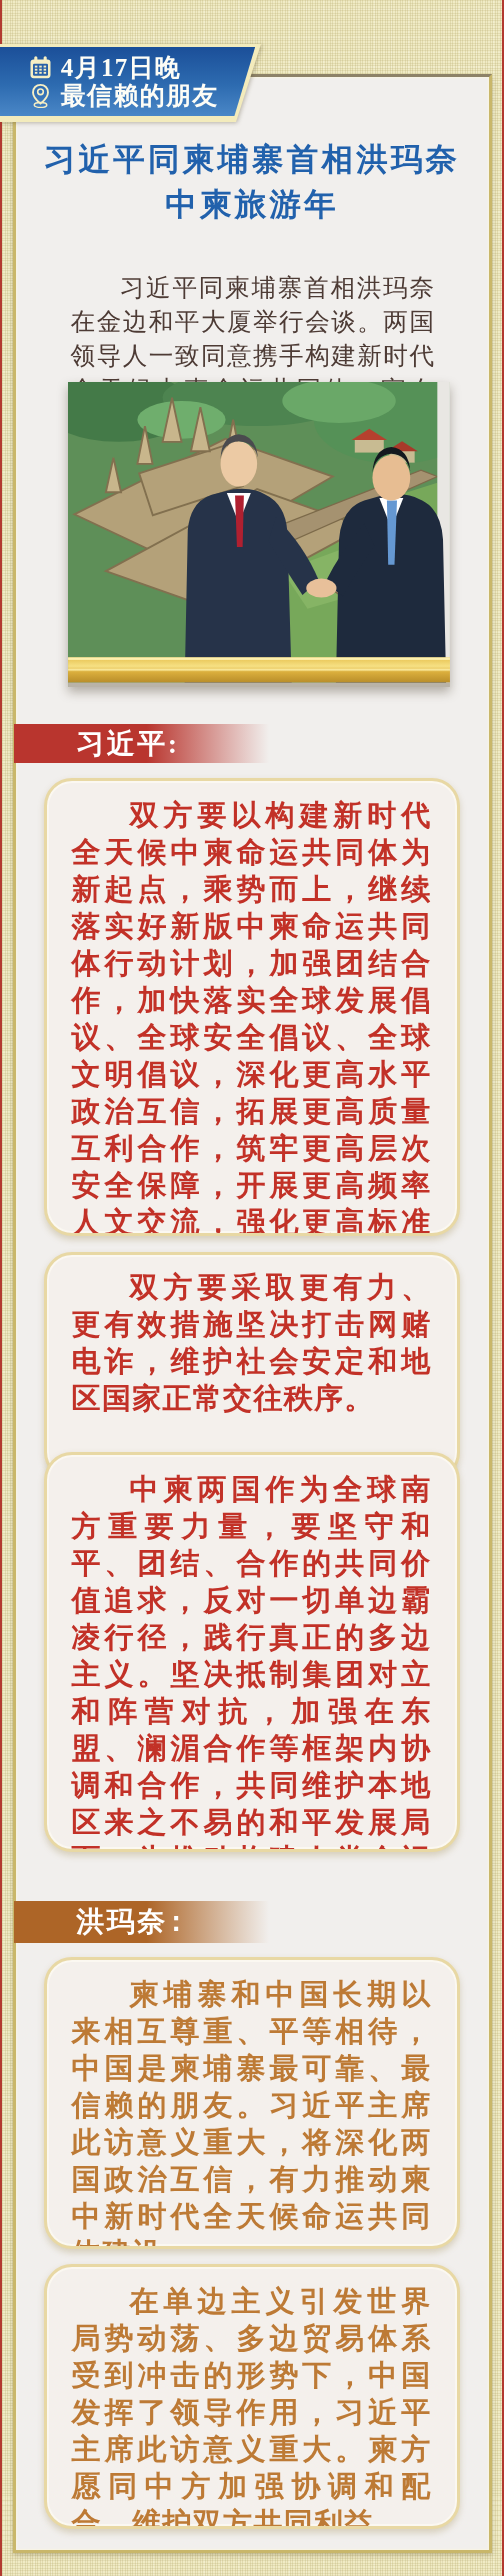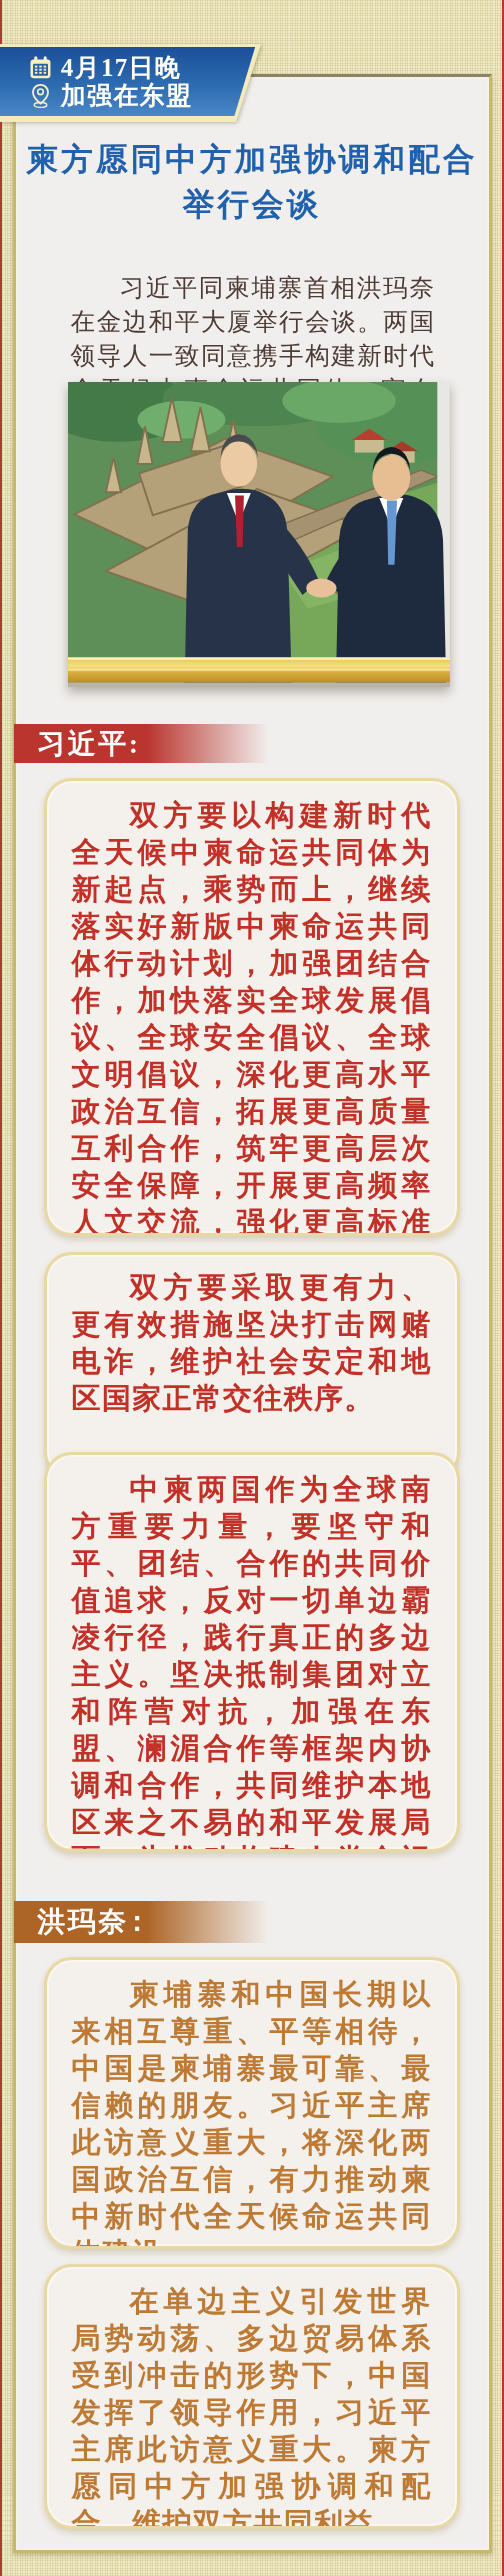--- a/index.html
+++ b/index.html
@@ -52,21 +52,21 @@
   .photo{
     position:absolute;left:52px;top:305px;width:382px;height:305px;
     box-shadow:0 5px 10px rgba(60,50,30,.35);background:#6f9e63;overflow:hidden;
   }
   .photo svg{display:block;}
 
   
   .band{
     position:absolute;left:-1.3px;width:255px;height:39px;
     display:flex;align-items:center;
-    color:#ffffff;font-size:28px;font-weight:bold;letter-spacing:2.5px;padding-left:23px;box-sizing:border-box;
+    color:#ffffff;font-size:28px;font-weight:bold;letter-spacing:2.5px;padding-left:62px;box-sizing:border-box;
   }
   .band-xi{top:647px;background:linear-gradient(90deg,#b9352e 0%,#b9352e 52%,rgba(185,53,46,0) 100%);}
   .band-hm{top:1824px;height:42px;background:linear-gradient(90deg,#ad6527 0%,#ad6527 52%,rgba(173,101,39,0) 100%);font-family:Liberation Mono, monospace;}
 
   
   .quote{
     position:absolute;left:28px;width:416px;box-sizing:border-box;
     background:#f4f0ec;border:3.2px solid #e8d8a4;border-radius:28px;
     box-shadow:0 3.2px 6.3px rgba(150,128,70,.28), inset 0 0 0 1.9px #fbf8f1;
     padding:16.4px 25px;overflow:hidden;
@@ -84,22 +84,22 @@
 </style>
 </head>
 <body>
 
 <div class="edge-line edge-left"></div>
 <div class="edge-line edge-right"></div>
 
 <div class="main-card">
 
   <div class="title">
-    <div>柬方愿同中方加强协调和配合</div>
-    <div>举行会谈</div>
+    <div>习近平同柬埔寨首相洪玛奈</div>
+    <div>中柬旅游年</div>
   </div>
 
   <p class="lede">习近平同柬埔寨首相洪玛奈在金边和平大厦举行会谈。两国领导人一致同意携手构建新时代全天候中柬命运共同体，宣布2025年为“中柬旅游年”。</p>
 
   <div class="photo">
     <svg width="382" height="305" viewBox="0 0 606 484" xmlns="http://www.w3.org/2000/svg">
       <defs>
         <linearGradient id="gold" x1="0" y1="0" x2="0" y2="1">
           <stop offset="0" stop-color="#e7c251"></stop>
             <stop offset=".35" stop-color="#f6e083"></stop>
@@ -221,17 +221,17 @@
         </g>
       </svg>
       <span>4月17日晚</span>
     </div>
     <div class="banner-row">
       <svg class="banner-icon" viewBox="0 0 36 40">
         <ellipse cx="18" cy="35" rx="10" ry="4" fill="none" stroke="#f6efc4" stroke-width="2.4"></ellipse>
         <path d="M18,3 C25,3 30,8 30,15 C30,23 18,33 18,33 C18,33 6,23 6,15 C6,8 11,3 18,3 Z" fill="none" stroke="#f6efc4" stroke-width="3"></path>
         <circle cx="18" cy="14" r="4.5" fill="none" stroke="#f6efc4" stroke-width="2.6"></circle>
       </svg>
-      <span>加强在东盟</span>
+      <span>最信赖的朋友</span>
     </div>
   </div>
 </div>
 
 
 </body></html>

